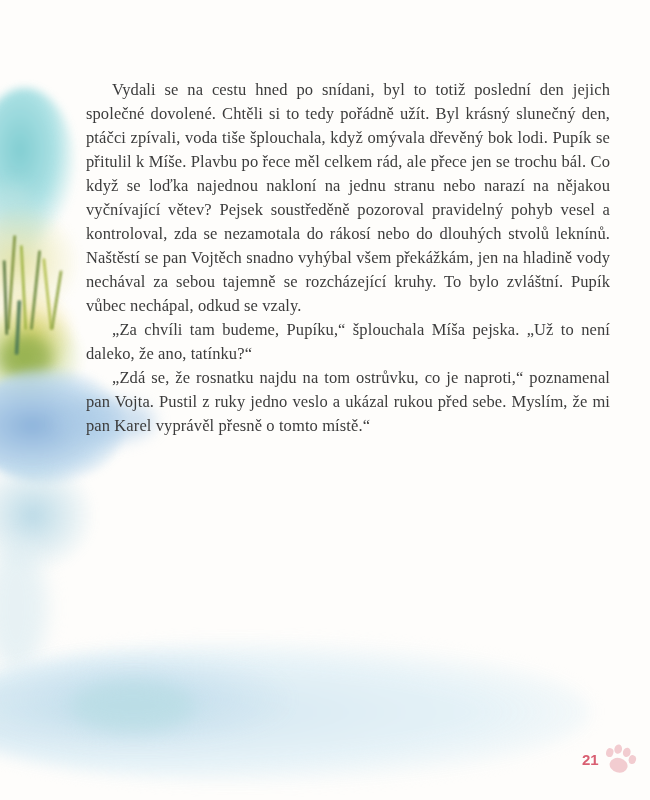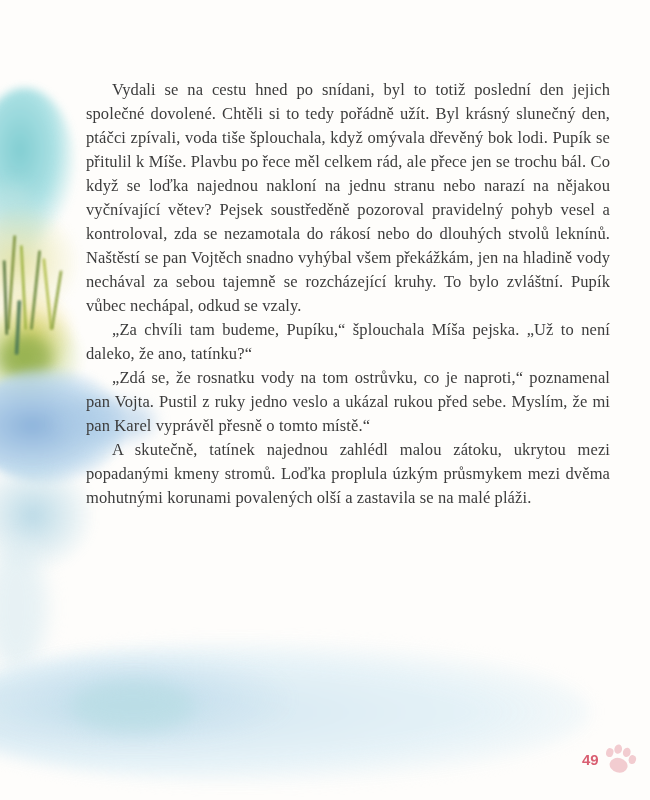--- a/index.html
+++ b/index.html
@@ -97,30 +97,29 @@
     <div class="blob b-teal-low"></div>
     <div class="blob b-faint-col"></div>
     <div class="blob b-bottom-wash"></div>
     <div class="blob b-bottom-left"></div>
     <div class="blob b-bottom-teal"></div>
   </div>
 
   <main class="text-block">
     <p>Vydali se na cestu hned po snídani, byl to totiž poslední den jejich společné dovolené. Chtěli si to tedy pořádně užít. Byl krásný slunečný den, ptáčci zpívali, voda tiše šplouchala, když omývala dřevěný bok lodi. Pupík se přitulil k Míše. Plavbu po řece měl celkem rád, ale přece jen se trochu bál. Co když se loďka najednou nakloní na jednu stranu nebo narazí na nějakou vyčnívající větev? Pejsek soustředěně pozoroval pravidelný pohyb vesel a kontroloval, zda se nezamotala do rákosí nebo do dlouhých stvolů leknínů. Naštěstí se pan Vojtěch snadno vyhýbal všem překážkám, jen na hladině vody nechával za sebou tajemně se rozcházející kruhy. To bylo zvláštní. Pupík vůbec nechápal, odkud se vzaly.</p>
     <p>„Za chvíli tam budeme, Pupíku,“ šplouchala Míša pejska. „Už to není daleko, že ano, tatínku?“</p>
-    <p>„Zdá se, že rosnatku vody na tom ostrůvku, co je naproti,“ poznamenal pan Vojta. Pustil z ruky jedno veslo a ukázal rukou před sebe. Myslím, že mi pan Karel vyprávěl přesně o tomto místě.“</p>
-    <p>A skutečně, tatínek najednou zahlédl malou zátoku, ukrytou mezi popadanými kmeny stromů. Loďka proplula úzkým průsmykem mezi dvěma mohutnými korunami povalených olší a zastavila se na malé pláži.</p>
+    <p>„Zdá se, že rosnatku najdu na tom ostrůvku, co je naproti,“ poznamenal pan Vojta. Pustil z ruky jedno veslo a ukázal rukou před sebe. Myslím, že mi pan Karel vyprávěl přesně o tomto místě.“</p>
   </main>
 
   <div class="pagination">
     <svg class="paw" viewBox="0 0 44 44" width="40" height="40" aria-hidden="true">
       <g fill="#f2ccd0" transform="rotate(15 22 22)">
         <ellipse cx="22" cy="28" rx="10" ry="8"></ellipse>
         <ellipse cx="9" cy="17" rx="4" ry="5"></ellipse>
         <ellipse cx="17" cy="11" rx="4.2" ry="5.2"></ellipse>
         <ellipse cx="27" cy="12" rx="4.2" ry="5.2"></ellipse>
         <ellipse cx="35" cy="18" rx="4" ry="5"></ellipse>
       </g>
     </svg>
-    <span class="num">49</span>
+    <span class="num">21</span>
   </div>
 
 </div>
 
 </body></html>

